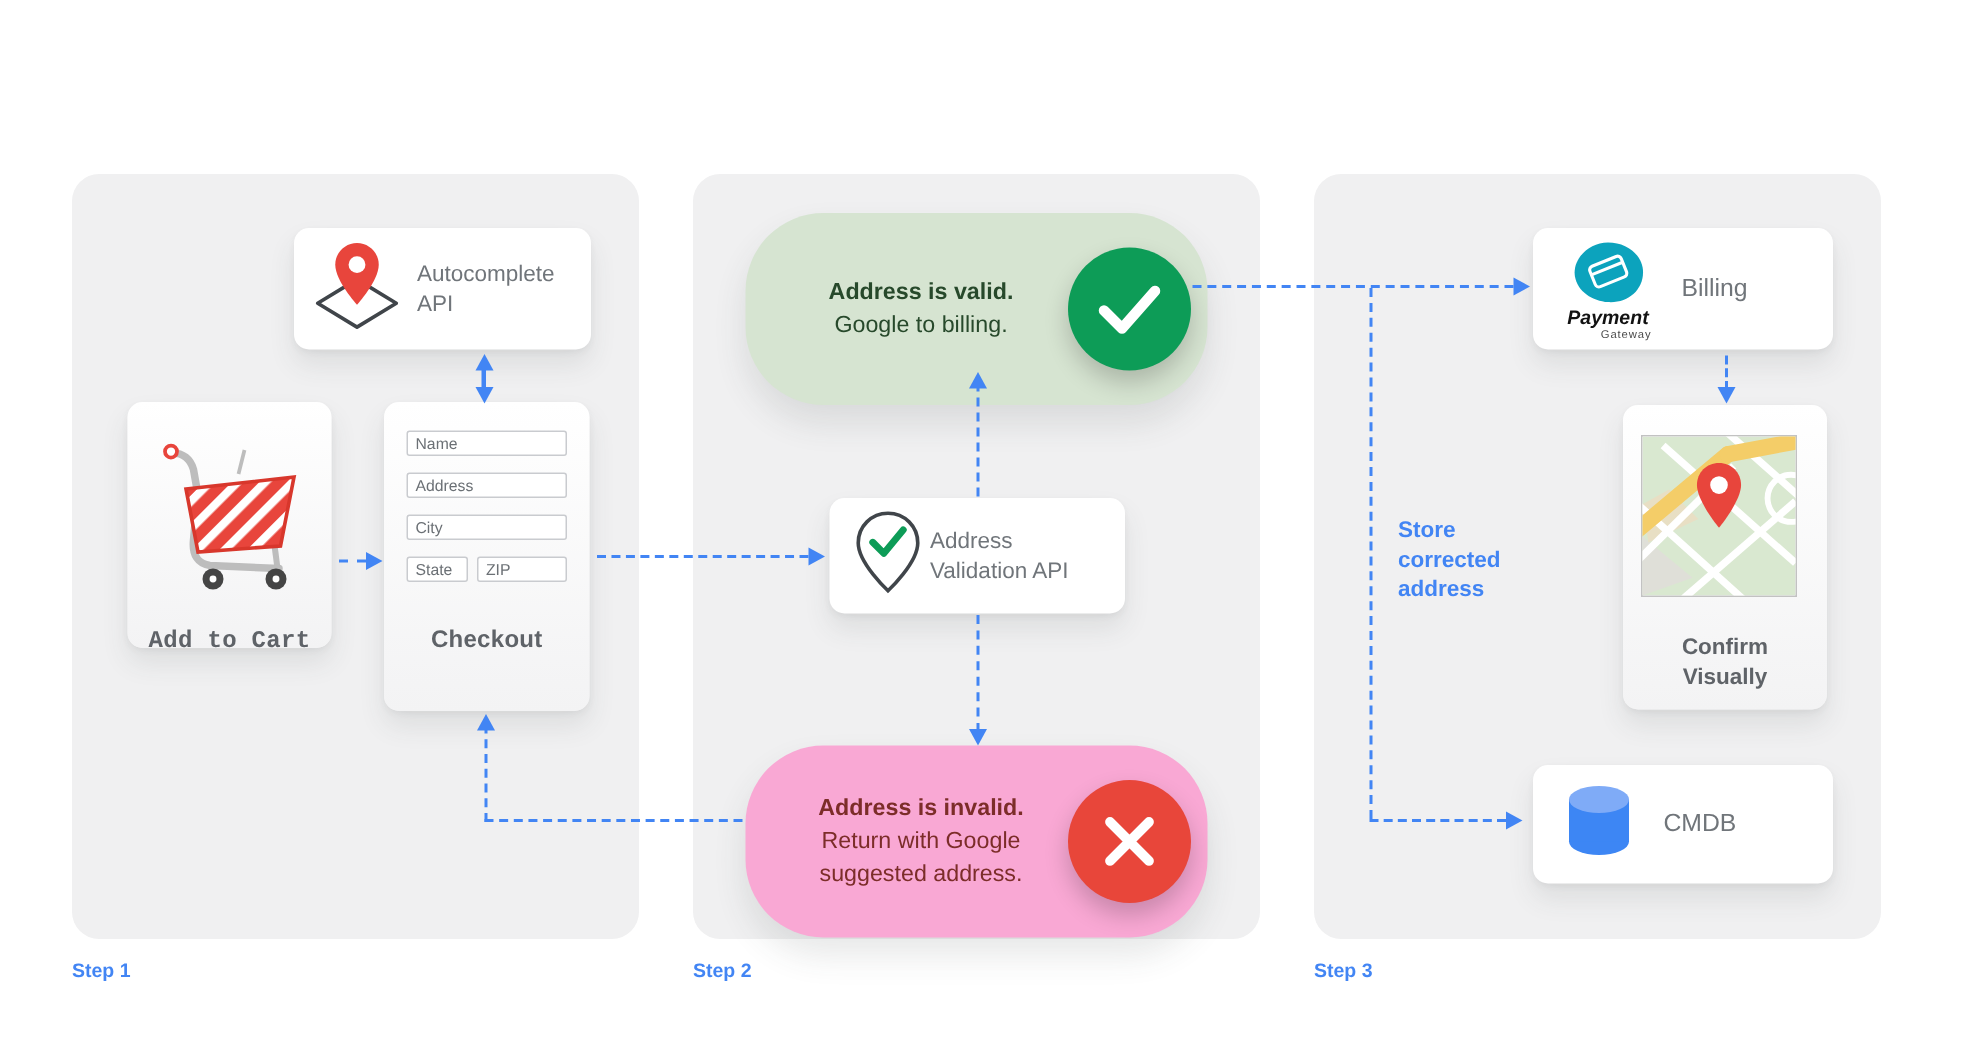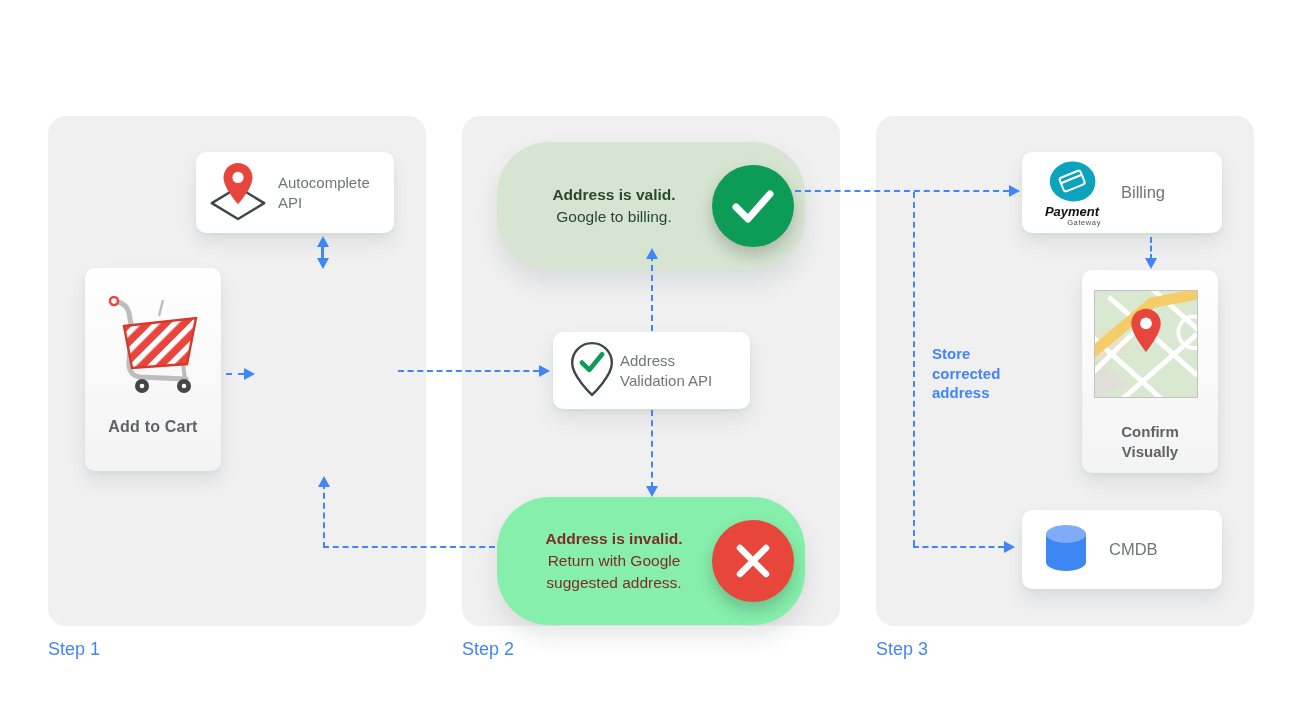--- a/index.html
+++ b/index.html
@@ -4,46 +4,46 @@
 <style>
   html,body{margin:0;padding:0;background:#fff;}
   .canvas{position:relative;width:1312px;height:704px;background:#ffffff;overflow:hidden;
           font-family:"Liberation Sans", sans-serif;}
   .title{position:absolute;top:34px;left:0;width:100%;text-align:center;
          font-size:23px;font-weight:700;color:#1c1c1c;letter-spacing:.2px;}
 
   .panel{position:absolute;top:116px;width:378px;height:510px;background:#f0f0f1;border-radius:18px;}
   .panel-1{left:48px}.panel-2{left:462px}.panel-3{left:876px}
 
-  .step-label{position:absolute;top:639px;font-size:18px;font-weight:400;color:#4285f4;}
+  .step-label{position:absolute;top:639px;font-size:13px;font-weight:700;color:#4285f4;}
   .step-1{left:48px}.step-2{left:462px}.step-3{left:876px}
 
   .card{position:absolute;background:#fff;border-radius:10px;
         box-shadow:0 10px 18px rgba(60,64,67,.10),0 2px 4px rgba(60,64,67,.06);}
   .card.tall{background:linear-gradient(180deg,#ffffff 0%,#f3f3f4 100%);}
 
   
   .autocomplete-card{left:196px;top:152px;width:198px;height:81px;display:flex;align-items:center;gap:11px;padding-left:13px;box-sizing:border-box;}
   .api-label{font-size:15px;color:#70757a;line-height:1.28;width:112px;}
-  .cart-card{left:85px;top:268px;width:136px;height:203px;}
+  .cart-card{left:85px;top:268px;width:136px;height:164px;font-family:Liberation Mono, monospace;}
   .cart-card svg{position:absolute;left:17px;top:14px;}
   .big-label{position:absolute;top:150px;left:0;width:100%;text-align:center;
              font-size:16px;font-weight:700;color:#5f6368;letter-spacing:.2px;}
   .checkout-card{left:256px;top:268px;width:137px;height:206px;box-sizing:border-box;padding:19px 15px 0 15px;}
   .field{height:17px;border:1px solid #c9cbcf;background:#fff;border-radius:2px;
          font-size:10.5px;color:#6b7075;display:flex;align-items:center;padding-left:5px;box-sizing:border-box;margin-bottom:11px;}
   .field-row{display:flex;gap:6px;}
   .field-row .field-state{width:41px;flex:none;}
   .field-row .field-zip{flex:1;}
 
   
   .pill{position:absolute;width:308px;height:128px;border-radius:52px;
         box-shadow:0 12px 22px rgba(60,64,67,.12);}
   .pill-valid{left:497px;top:142px;background:#d6e4d1;}
-  .pill-invalid{left:497px;top:497px;background:#86efac;}
+  .pill-invalid{left:497px;top:497px;background:#f9a8d4;}
   .pill-text{position:absolute;left:18px;top:0;width:198px;height:100%;display:flex;flex-direction:column;
              justify-content:center;text-align:center;font-size:15.5px;line-height:1.42;}
   .pill-valid .pill-text{color:#27492b;}
   .pill-invalid .pill-text{color:#7c2d29;}
   .pill-title{font-weight:700;}
   .pill-circle{position:absolute;right:11px;top:50%;transform:translateY(-50%);
                width:82px;height:82px;border-radius:50%;box-shadow:0 8px 16px rgba(0,0,0,.20);}
   .circle-green{background:#0d9c57;}
   .circle-red{background:#e8463a;}
   .ava-card{left:553px;top:332px;width:197px;height:77px;display:flex;align-items:center;gap:4px;padding-left:15px;box-sizing:border-box;}
@@ -109,20 +109,30 @@
       <circle cx="12" cy="19" r="4" fill="#ffffff" stroke="#e8453c" stroke-width="2.5"></circle>
       <polygon points="22,44 94,36 85,82 30,86" fill="url(#cartStripes)" stroke="#d8372c" stroke-width="2.4"></polygon>
       <circle cx="40" cy="104" r="7" fill="#454545"></circle>
         <circle cx="40" cy="104" r="2.3" fill="#ffffff"></circle>
       <circle cx="82" cy="104" r="7" fill="#454545"></circle>
         <circle cx="82" cy="104" r="2.3" fill="#ffffff"></circle>
     </svg>
     <div class="big-label">Add to Cart</div>
   </div>
 
+  <div class="card tall checkout-card">
+    <div class="field">Name</div>
+    <div class="field">Address</div>
+    <div class="field">City</div>
+    <div class="field-row">
+      <div class="field field-state">State</div>
+      <div class="field field-zip">ZIP</div>
+    </div>
+    <div class="big-label">Checkout</div>
+  </div>
 
   <div class="pill pill-valid">
     <div class="pill-text">
       <span class="pill-title">Address is valid.</span>
       <span>Google to billing.</span>
     </div>
     <div class="pill-circle circle-green">
       <svg width="82" height="82" viewBox="0 0 82 82">
         <path d="M24 42 L36 54 L58 29" stroke="#ffffff" stroke-width="7" fill="none" stroke-linecap="round" stroke-linejoin="round"></path>
       </svg>

